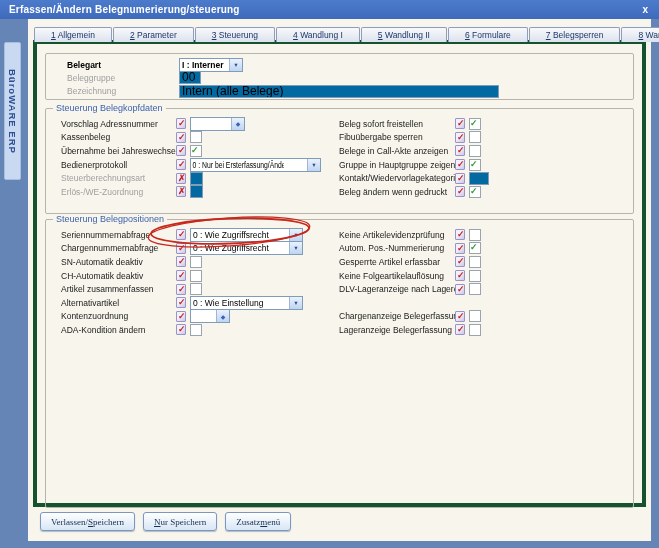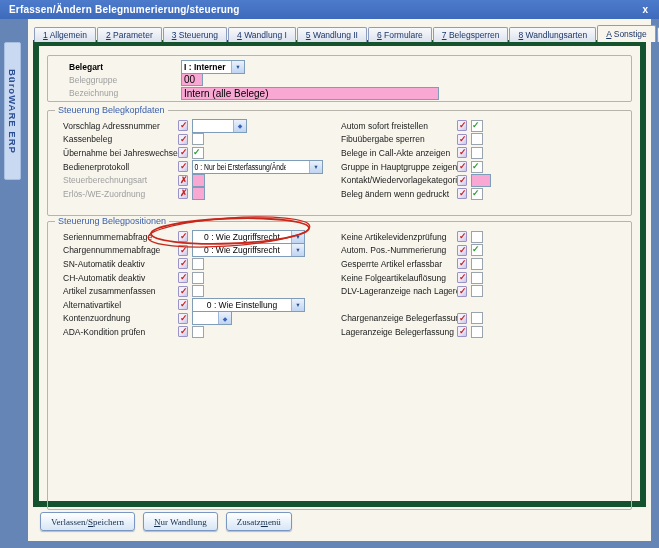--- a/index.html
+++ b/index.html
@@ -8,25 +8,25 @@
   
   .titlebar{position:absolute;left:0;top:0;right:0;height:19px;background:linear-gradient(#4d7bcb,#3e6abc);display:flex;align-items:center;padding:0 9px;box-sizing:border-box;}
   .titlebar .title{color:#fff;font-weight:bold;font-size:10px;letter-spacing:.2px;}
   .titlebar .close{margin-left:auto;color:#fff;font-weight:bold;font-size:10px;padding:0 2px;cursor:default;}
   
   .brand{position:absolute;left:4px;top:42px;width:17px;height:138px;background:#c9d9f1;border:1px solid #a9bfe0;border-radius:2px;display:flex;align-items:center;justify-content:center;writing-mode:vertical-rl;font-size:9.5px;font-weight:bold;color:#2c4f94;letter-spacing:1px;box-sizing:border-box;}
   
   .panel{position:absolute;left:28px;top:19px;width:623px;height:522px;background:#f7f5ec;}
   
   .tabs{position:absolute;left:6px;top:6px;display:flex;align-items:flex-end;z-index:3;}
-  .tab{border:1px solid #8d9dbe;border-bottom:none;background:linear-gradient(#f8f9fb,#dce2ee);padding:2px 8px 2px;font-size:8.5px;color:#1c3768;margin-right:1px;border-radius:2px 2px 0 0;white-space:nowrap;cursor:default;}
+  .tab{border:1px solid #8d9dbe;border-bottom:none;background:linear-gradient(#f8f9fb,#dce2ee);padding:2px 16px 2px;font-size:8.5px;color:#1c3768;margin-right:1px;border-radius:2px 2px 0 0;white-space:nowrap;cursor:default;}
   .tab .key{text-decoration:underline;}
   .tab.active{background:#f7f5ec;padding-top:3px;padding-bottom:3px;position:relative;z-index:4;}
   
-  .page{position:absolute;left:5px;top:21px;right:5px;bottom:34px;border:6px solid #14532d;background:#f7f5ec;}
+  .page{position:absolute;left:5px;top:21px;right:5px;bottom:34px;border:4px solid #14532d;background:#f7f5ec;}
   
   .box1{position:absolute;left:8px;top:9px;right:8px;height:47px;border:1px solid #b7b4ab;border-radius:2px;padding:4px 0 0 21px;box-sizing:border-box;}
   .box1 .row{height:13.3px;}
   .box1 .lbl{width:112px;}
   
   .grp{position:absolute;left:8px;right:8px;border:1px solid #b7b4ab;border-radius:2px;}
   .grp1{top:64px;height:104px;}
   .grp2{top:175px;height:287px;}
   .legend{position:absolute;top:-6px;left:7px;background:#f7f5ec;padding:0 3px;font-size:9px;color:#3d62ae;white-space:nowrap;}
   .cols{display:flex;padding:8px 4px 0 15px;}
@@ -39,30 +39,30 @@
   .colR .lbl{width:116px;}
   .lbl.dim{color:#9e9e9e;}
   
   .flag{flex:none;width:10px;height:11px;margin-right:4px;background:linear-gradient(135deg,#f2f0fb 40%,#ccc6ea);border:1px solid #9a93c6;border-radius:1px;position:relative;box-sizing:border-box;cursor:default;}
   .flag::after{content:"\2713";position:absolute;left:1px;top:-1px;font-size:9px;line-height:11px;font-weight:bold;color:#c42323;}
   .flag.off::after{content:"\2717";}
   
   .cb{flex:none;width:10px;height:10px;border:1px solid #9aa4ae;background:#fff;position:relative;box-sizing:content-box;}
   .cb.checked::after{content:"\2713";position:absolute;left:0px;top:-1px;font-size:9px;line-height:11px;font-weight:bold;color:#2f9b33;}
   
-  .inp{display:inline-block;height:13px;border:1px solid #7f9db9;background:#f9a8d4;font-size:10px;line-height:11px;padding:0 2px;color:#000;box-sizing:border-box;white-space:nowrap;overflow:hidden;}
-  .w13{width:13px;}.w18{width:18px;}.w20{width:20px;}.w22{width:22px;}.w27{width:27px;}.w297{width:258px;}
+  .inp{display:inline-block;height:13px;border:1px solid #7f9db9;background:#0369a1;font-size:12px;line-height:11px;padding:0 2px;color:#000;box-sizing:border-box;white-space:nowrap;overflow:hidden;}
+  .w13{width:13px;}.w18{width:18px;}.w20{width:20px;}.w22{width:22px;}.w27{width:27px;}.w297{width:320px;}
   
   .sel{display:flex;height:14px;border:1px solid #7f9db9;background:#fff;box-sizing:border-box;align-items:stretch;}
   .sel .val{flex:1;font-size:8.5px;line-height:12px;padding:0 2px;white-space:nowrap;overflow:hidden;color:#000;}
   .sel .val.tight{transform:scaleX(.8);transform-origin:left center;}
   .sel .arr,.lkpbtn{flex:none;width:12px;background:linear-gradient(#eaf1fc,#bfd5f2);border-left:1px solid #9eb6d8;display:flex;align-items:center;justify-content:center;color:#2b4f91;}
   .sel .arr{font-size:5.5px;}
   .lkpbtn{font-size:6px;color:#3a62b8;}
-  .sel64{width:64px;font-weight:bold;}.sel113{width:113px;text-align:center;}.sel131{width:131px;}.lk55{width:55px;}.lk40{width:40px;}
+  .sel64{width:64px;font-weight:bold;}.sel113{width:113px;}.sel131{width:131px;}.lk55{width:55px;}.lk40{width:40px;}
   
   .btns{position:absolute;left:12px;bottom:10px;display:flex;gap:8px;}
   .btn{height:17px;padding:0 10px;border:1px solid #7a96c2;border-radius:3px;background:linear-gradient(#ffffff,#d7e6f6);font-size:9px;color:#16304f;display:flex;align-items:center;box-shadow:0 1px 1px rgba(60,80,120,.35);cursor:default;white-space:nowrap;font-family:Liberation Serif, serif;}
   .btn .key{text-decoration:underline;}
   
   .overlay{position:absolute;inset:0;pointer-events:none;z-index:10;}
 </style>
 </head>
 <body>
 
@@ -146,21 +146,21 @@
               <span class="inp w13"></span>
             </div>
             <div class="row">
               <span class="lbl dim">Erlös-/WE-Zuordnung</span>
               <span class="flag off"></span>
               <span class="inp w13"></span>
             </div>
           </div>
           <div class="colR">
             <div class="row">
-              <span class="lbl">Autom sofort freistellen</span>
+              <span class="lbl">Beleg sofort freistellen</span>
               <span class="flag"></span>
               <span class="cb checked"></span>
             </div>
             <div class="row">
               <span class="lbl">Fibuübergabe sperren</span>
               <span class="flag"></span>
               <span class="cb"></span>
             </div>
             <div class="row">
               <span class="lbl">Belege in Call-Akte anzeigen</span>
@@ -231,21 +231,21 @@
             </div>
             <div class="row">
               <span class="lbl">Kontenzuordnung</span>
               <span class="flag"></span>
               <span class="sel lk40">
                 <span class="val"></span>
                 <span class="lkpbtn">◆</span>
               </span>
             </div>
             <div class="row">
-              <span class="lbl">ADA-Kondition prüfen</span>
+              <span class="lbl">ADA-Kondition ändern</span>
               <span class="flag"></span>
               <span class="cb"></span>
             </div>
           </div>
           <div class="colR">
             <div class="row">
               <span class="lbl">Keine Artikelevidenzprüfung</span>
               <span class="flag"></span>
               <span class="cb"></span>
             </div>
@@ -288,21 +288,21 @@
 
     <div class="btns">
       <div class="btn">
           <span>Verlassen/</span>
           <span class="key">S</span>
           <span>peichern</span>
         </div>
       <div class="btn">
           <span></span>
           <span class="key">N</span>
-          <span>ur Wandlung</span>
+          <span>ur Speichern</span>
         </div>
       <div class="btn">
           <span>Zusatz</span>
           <span class="key">m</span>
           <span>enü</span>
         </div>
     </div>
 
   </div>
 

